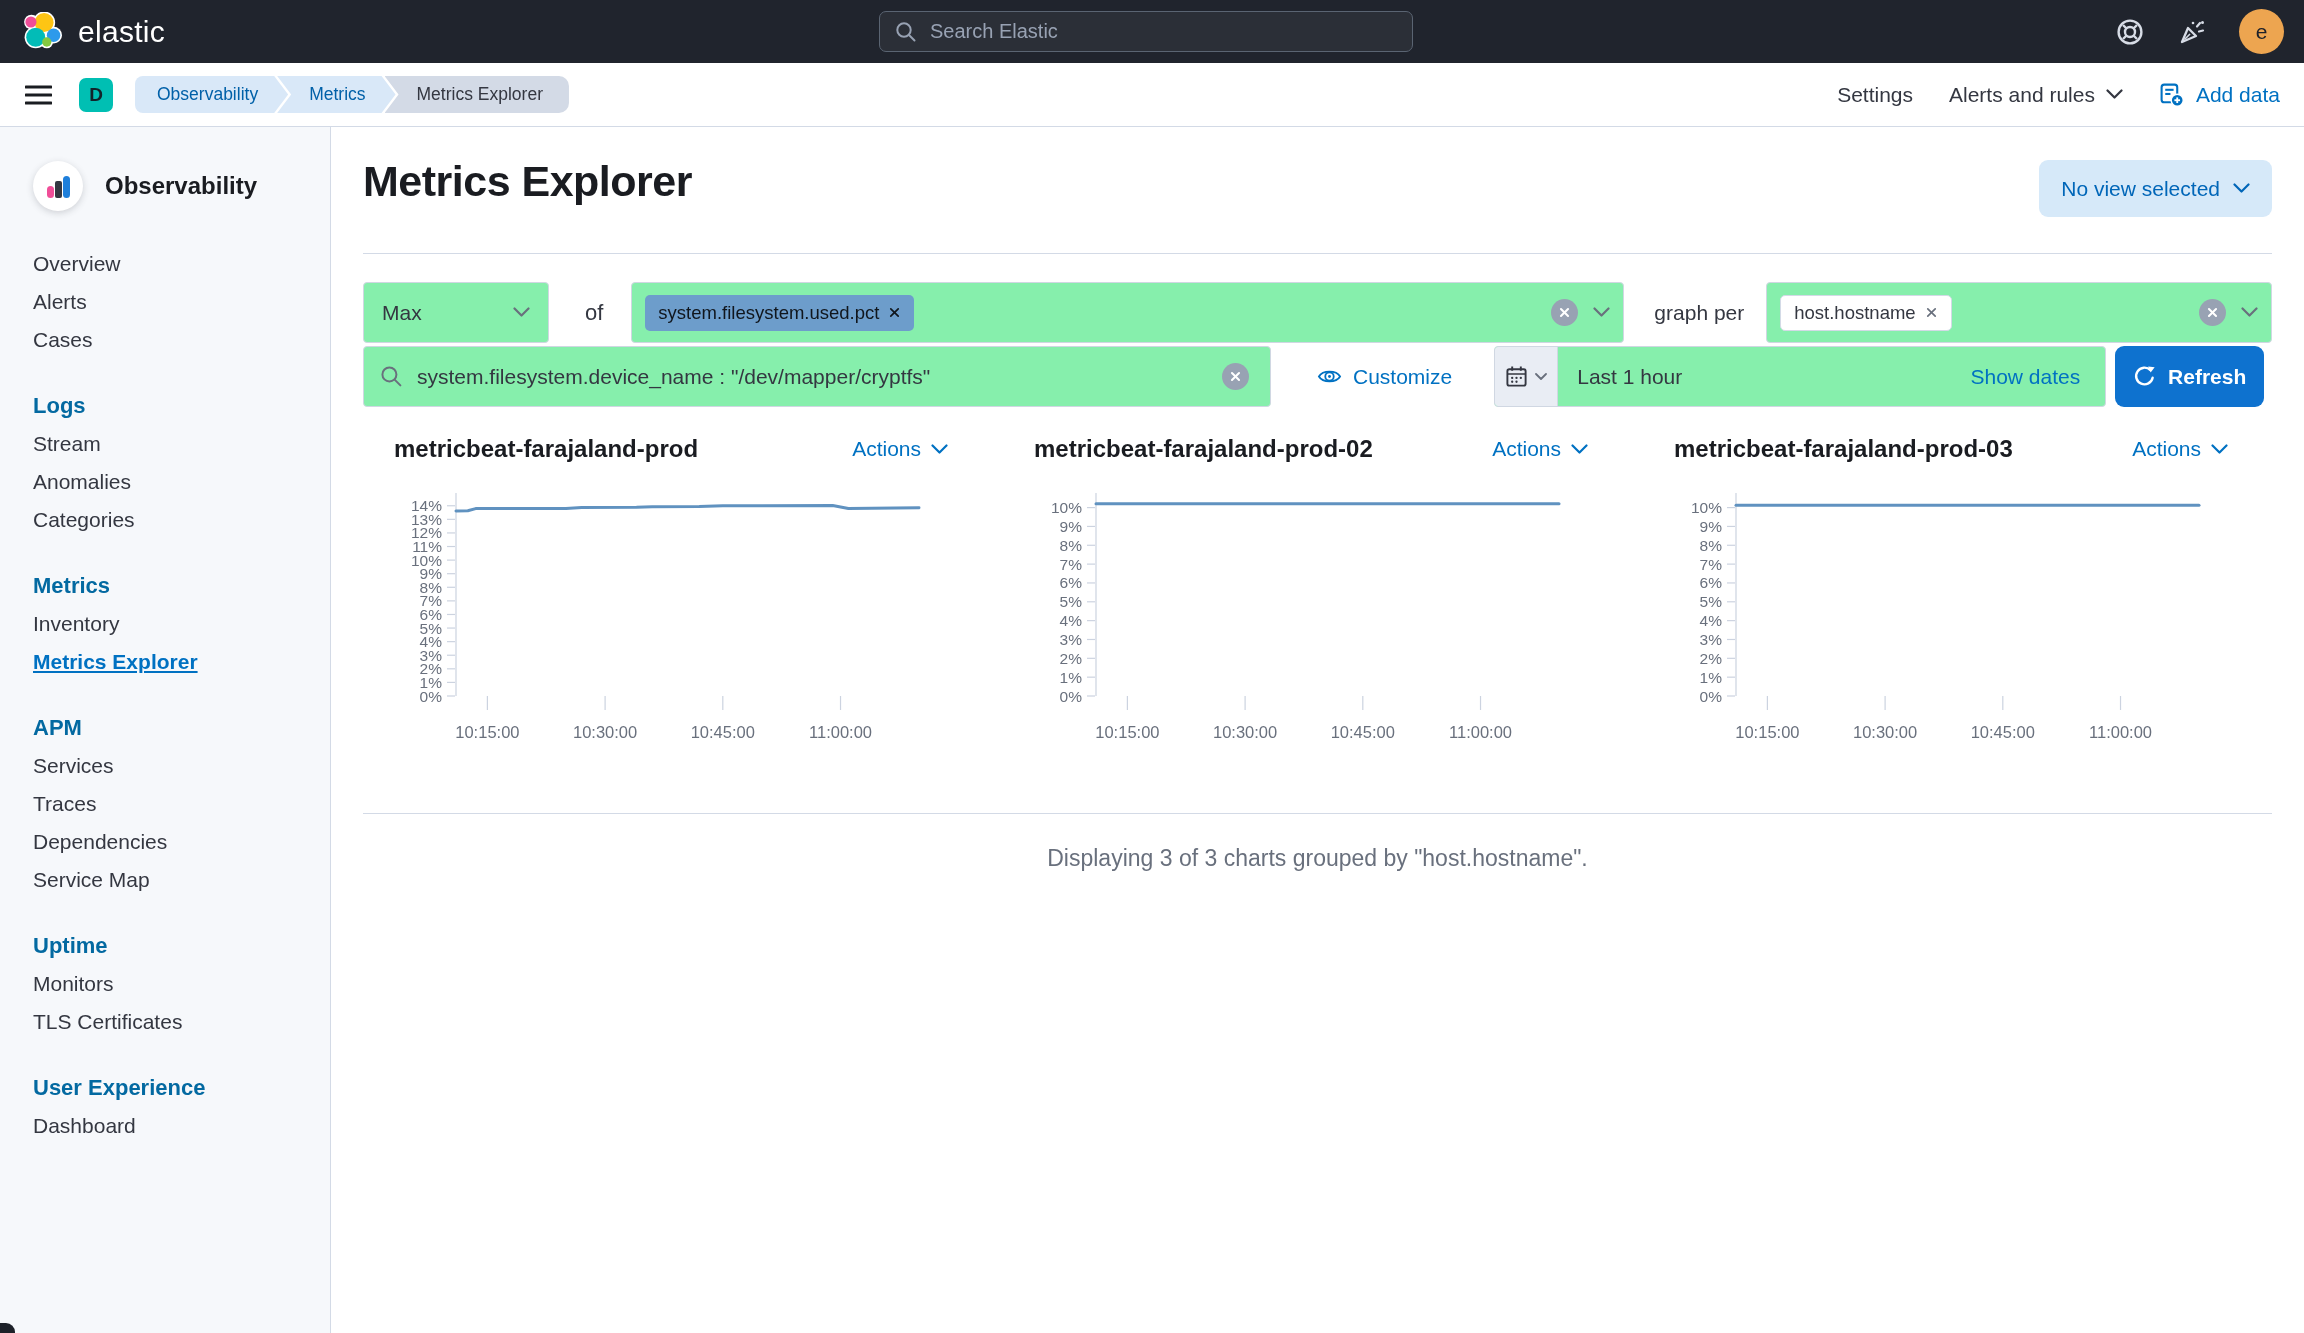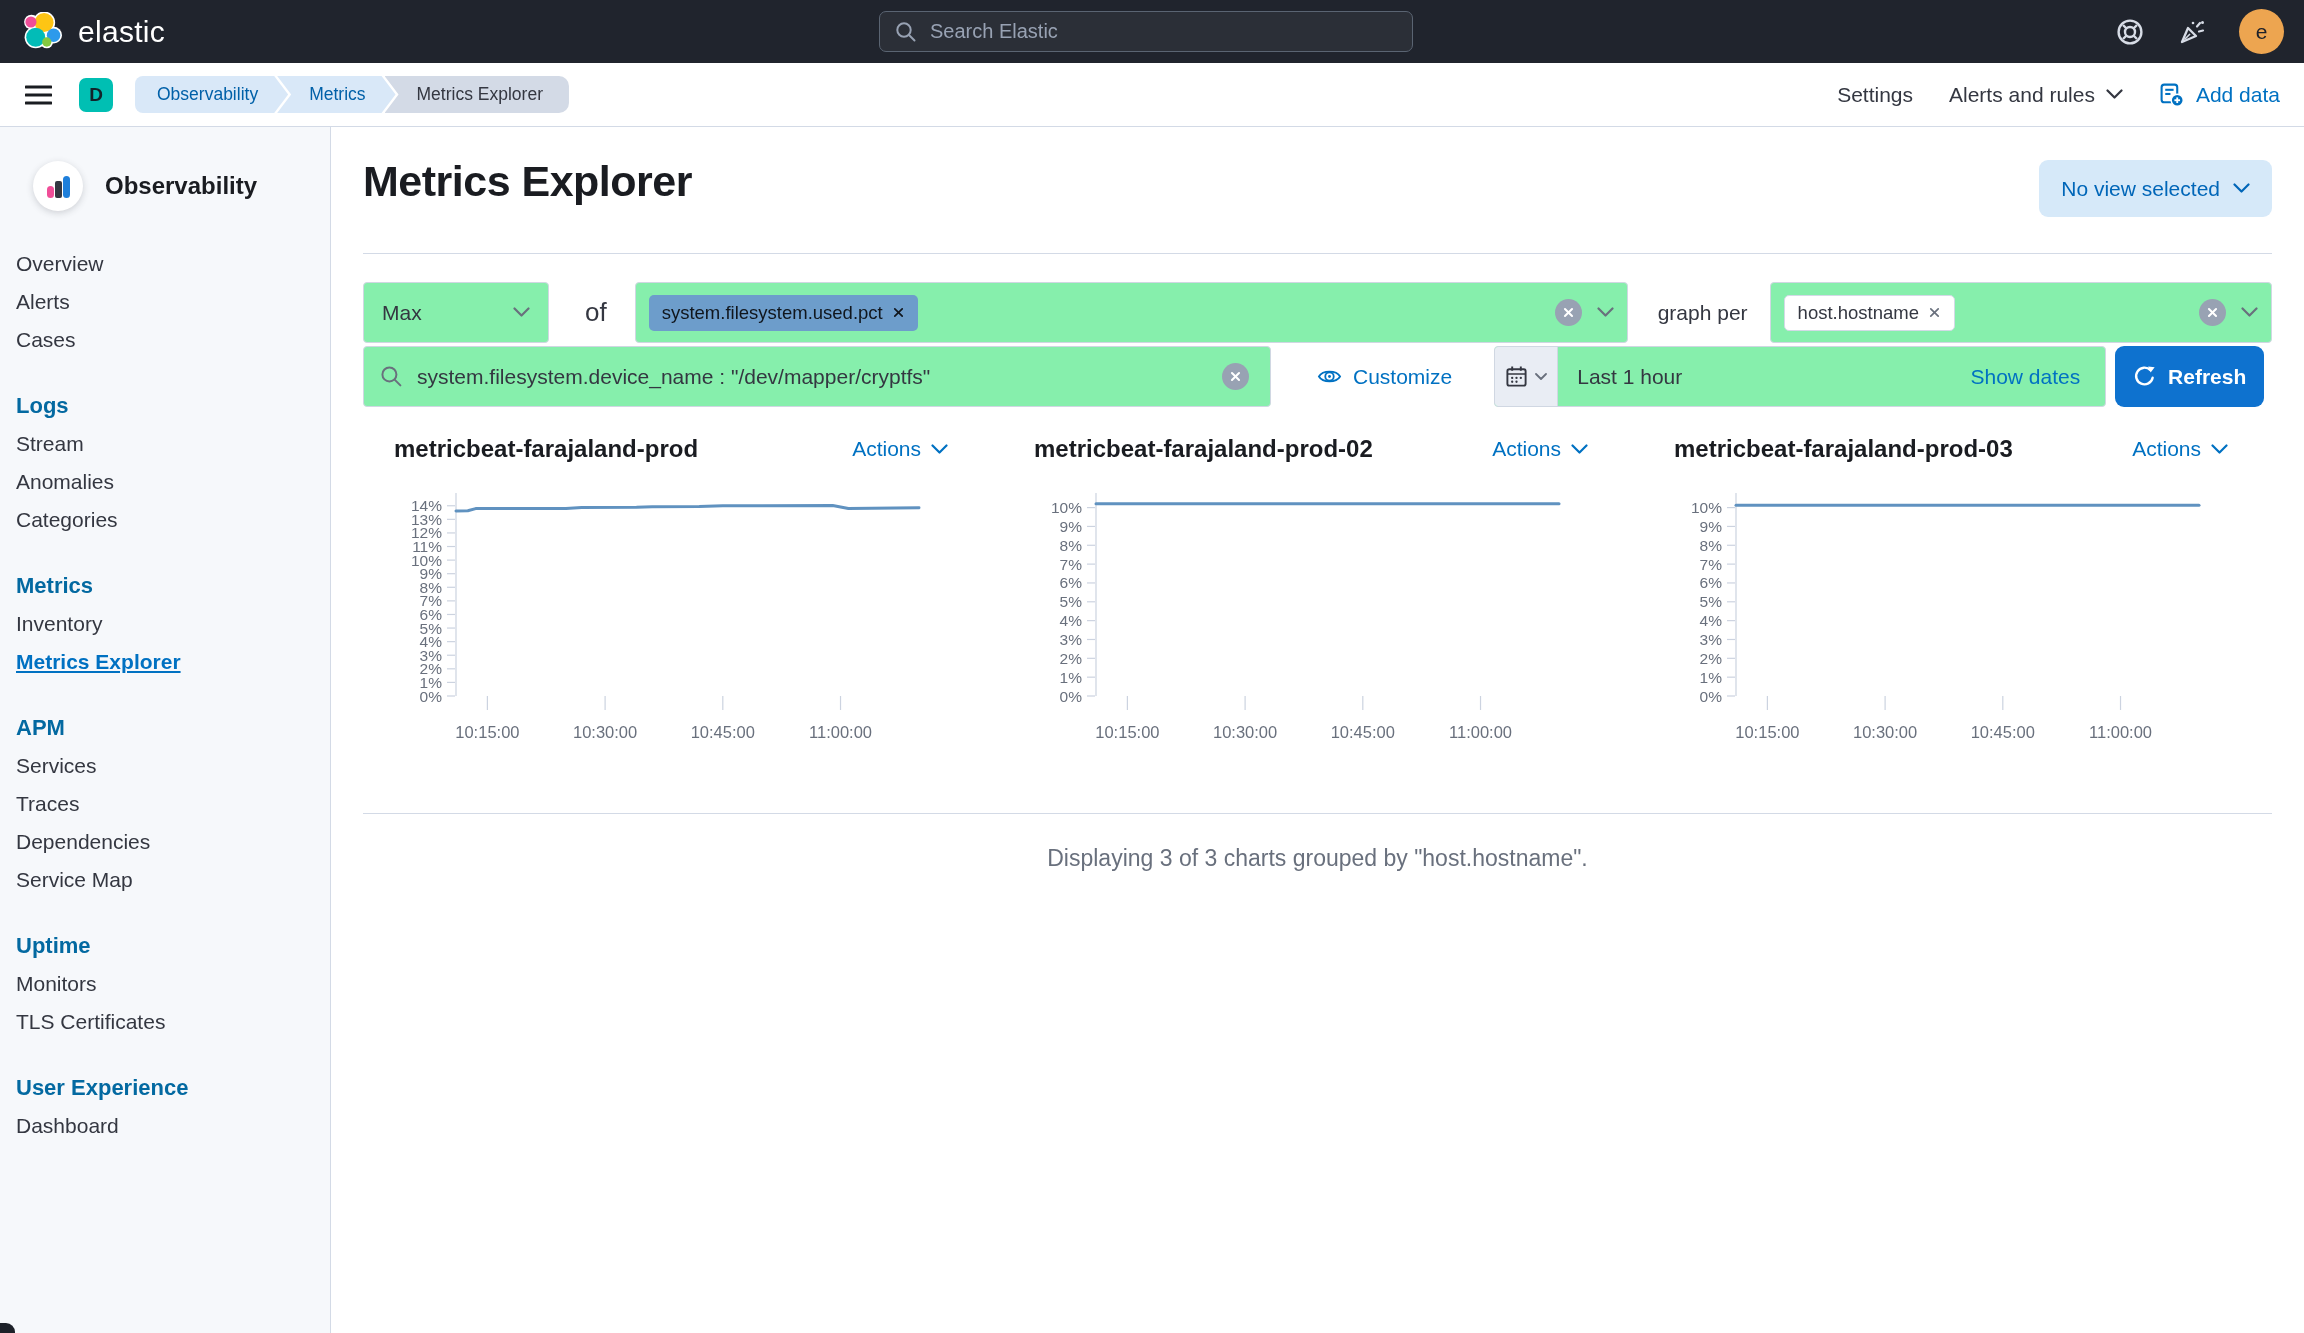--- a/index.html
+++ b/index.html
@@ -32,39 +32,39 @@
   .crumb-right { margin-left:auto; display:flex; align-items:center; gap:36px; font-size:21px; color:#343741; }
   .crumb-right .plain { cursor:pointer; }
   .withchev { display:flex; align-items:center; gap:11px; cursor:pointer; }
   .addlink { color:#0071c2; display:flex; align-items:center; gap:12px; cursor:pointer; }
 
   
   .sidebar { position:absolute; top:127px; left:0; width:331px; bottom:0; background:#f6f8fb; border-right:1px solid #d3dae6; }
   .side-head { position:absolute; top:34px; left:33px; display:flex; align-items:center; gap:22px; }
   .side-logo { width:50px; height:50px; border-radius:50%; background:#fff; box-shadow:0 2px 7px rgba(52,55,65,.2); display:flex; align-items:center; justify-content:center; }
   .side-title { font-size:24px; font-weight:700; color:#1a1c21; }
-  .side-nav { position:absolute; top:118px; left:16px; right:14px; }
+  .side-nav { position:absolute; top:118px; left:33px; right:14px; }
   .nav-sec { margin-bottom:28px; }
   .nav-h { height:38px; line-height:38px; font-weight:700; font-size:22px; color:#0369a1; }
   .nav-i { height:38px; line-height:38px; font-size:21px; color:#343741; cursor:pointer; }
   .nav-i.active { color:#0071c2; font-weight:700; text-decoration:underline; }
   .corner-nub { position:absolute; left:0; bottom:0; width:15px; height:10px; background:#1d2129; border-top-right-radius:9px; }
 
   
   .main { position:absolute; top:127px; left:331px; right:0; bottom:0; background:#fff; }
   .page-title { position:absolute; top:26px; left:32px; font-size:43px; font-weight:700; color:#1a1c21; letter-spacing:-.5px; line-height:56px; }
   .view-btn { position:absolute; top:33px; right:32px; height:57px; padding:0 22px; background:#d6e9f9; color:#0066b8; font-size:21px; font-weight:500; border:none; border-radius:9px; display:flex; align-items:center; gap:13px; cursor:pointer; font-family:inherit; }
   .divider { position:absolute; left:32px; right:32px; height:1px; background:#d3dae6; }
   .divider1 { top:126px; } .divider2 { top:686px; }
 
   .row1 { position:absolute; top:155px; left:32px; right:32px; height:61px; display:flex; align-items:center; }
   .row2 { position:absolute; top:219px; left:32px; right:32px; height:61px; display:flex; align-items:center; }
   .select, .combo, .search-box, .datepicker { height:61px; border:1px solid #d0d7e2; border-radius:4px; background:#86efac; }
   .select { width:186px; display:flex; align-items:center; justify-content:space-between; padding:0 18px; font-size:21px; color:#343741; cursor:pointer; }
-  .of { margin:0 28px 0 36px; font-size:26px; color:#343741; }
+  .of { margin:0 28px 0 36px; font-size:22px; color:#343741; }
   .combo { display:flex; align-items:center; padding:0 13px; cursor:text; }
   .combo.metric { width:993px; }
   .combo .spacer { flex:1; }
   .badge-metric { background:#6d9dcb; color:#10161d; font-size:18.5px; padding:7px 13px; border-radius:5px; display:flex; align-items:center; gap:9px; cursor:pointer; }
   .badge-hollow { background:#fff; border:1px solid #d3dae6; color:#343741; font-size:18.5px; padding:6px 13px; border-radius:5px; display:flex; align-items:center; gap:9px; cursor:pointer; }
   .clear-btn { width:27px; height:27px; border-radius:50%; background:#98a2b3; display:flex; align-items:center; justify-content:center; margin-right:15px; cursor:pointer; flex:none; }
   .graphper { margin:0 22px 0 30px; font-size:21px; color:#343741; }
   .combo.group { flex:1;padding-left:13px; }
 
   .search-box { width:908px; display:flex; align-items:center; padding:0 6px 0 16px; gap:14px; }

